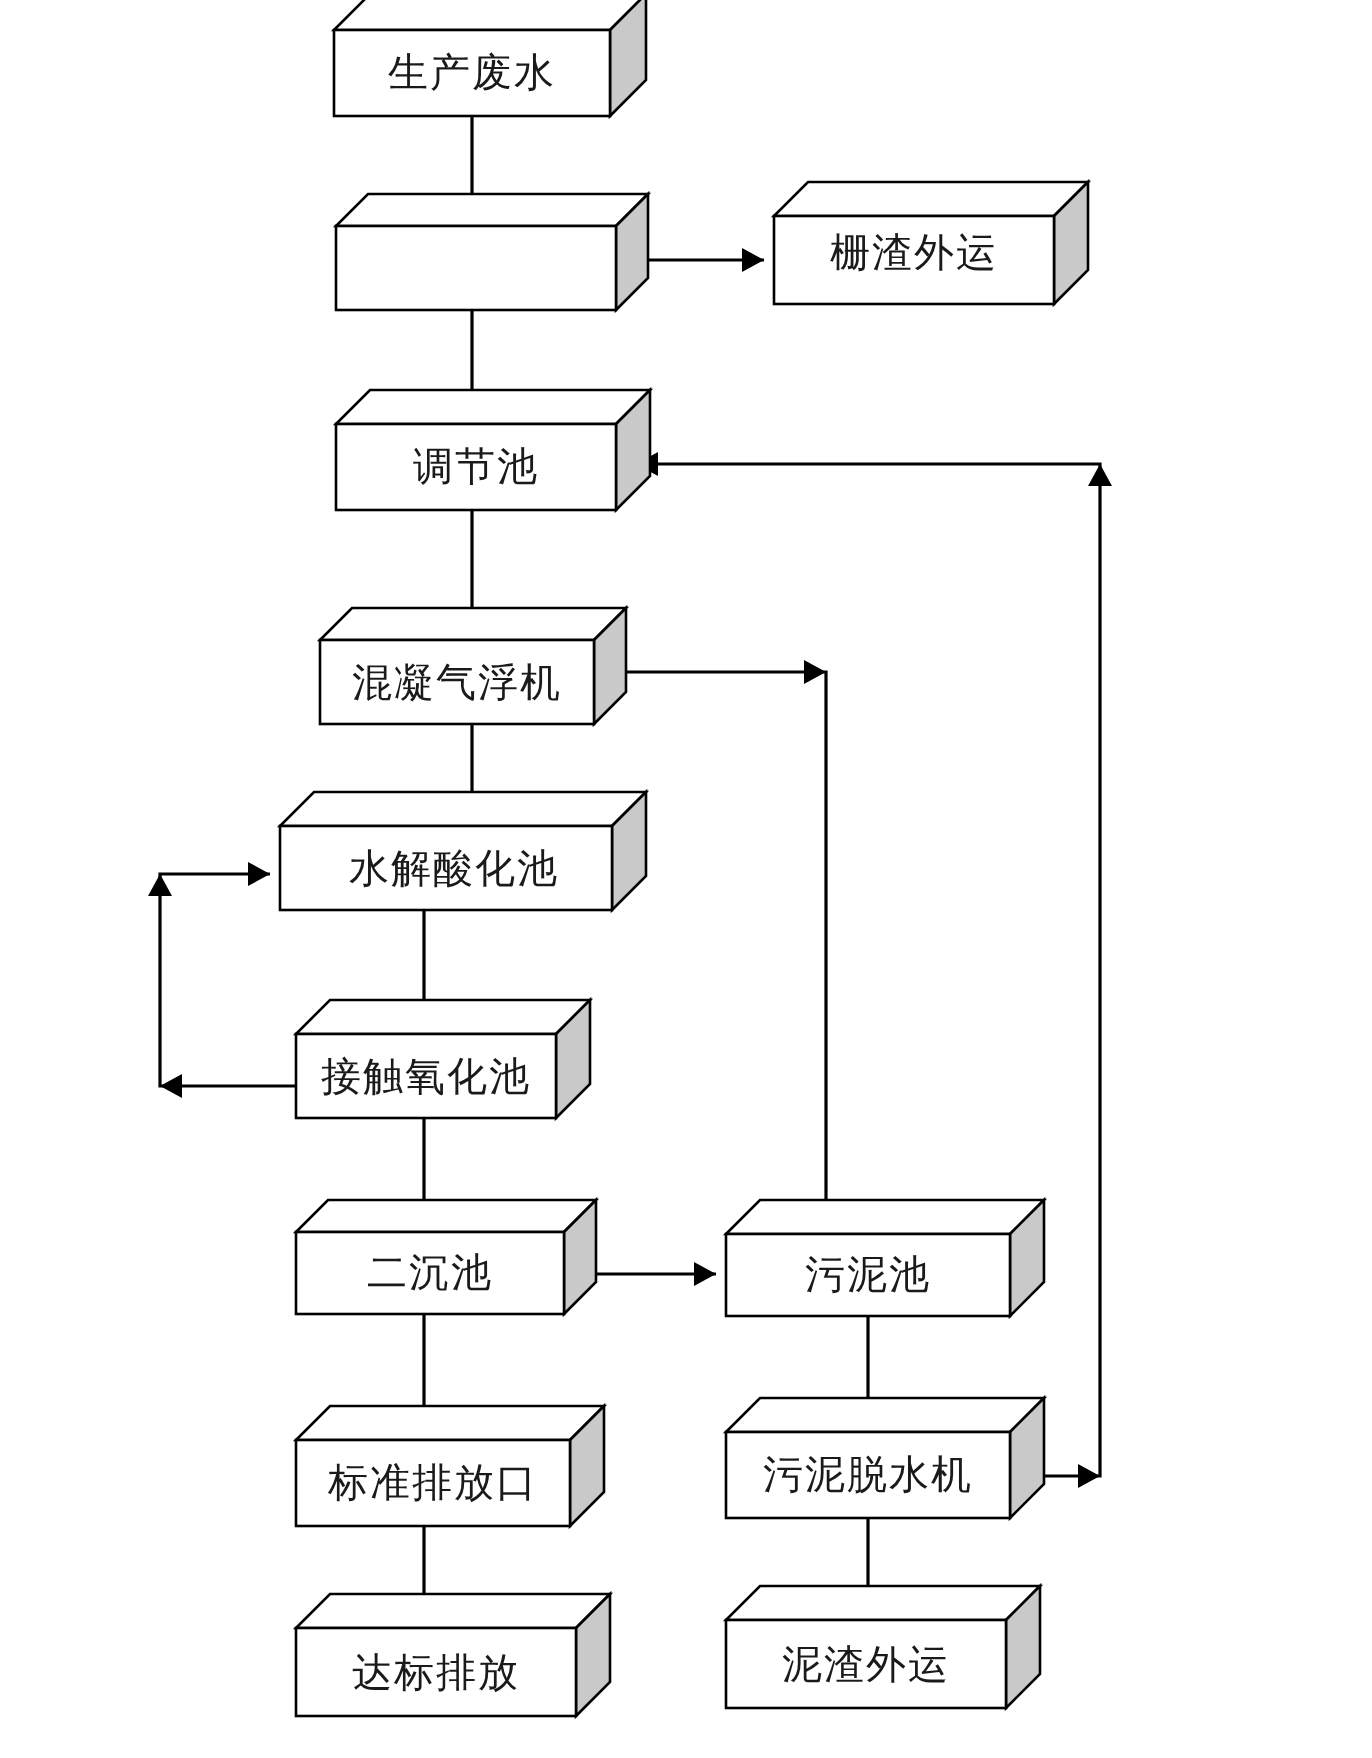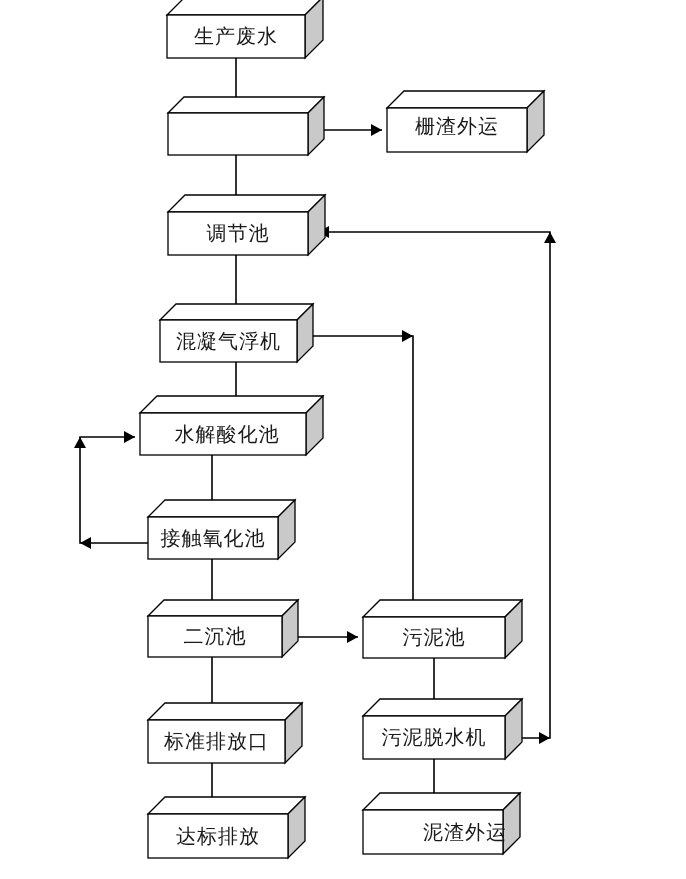--- a/index.html
+++ b/index.html
@@ -155,15 +155,15 @@
         <rect x="2" y="19" width="140" height="44" fill="#ffffff" stroke="#000000" stroke-width="1.3"></rect>
       </svg>
       <div class="label" style="left: 2px; top: 19px; width: 140px; height: 44px; color: rgb(26, 26, 26);">达标排放</div>
     </div>
     <div class="node" style="left: 361px; top: 791px; width: 161px; height: 65px;">
       <svg width="161" height="65">
         <polygon points="2,19 19,2 159,2 142,19" fill="#ffffff" stroke="#000000" stroke-width="1.3"></polygon>
         <polygon points="142,19 159,2 159,46 142,63" fill="#c9c9c9" stroke="#000000" stroke-width="1.3"></polygon>
         <rect x="2" y="19" width="140" height="44" fill="#ffffff" stroke="#000000" stroke-width="1.3"></rect>
       </svg>
-      <div class="label" style="left: 2px; top: 19px; width: 140px; height: 44px; color: rgb(26, 26, 26); padding-left: 32px;">泥渣外运</div>
+      <div class="label" style="left: 2px; top: 19px; width: 140px; height: 44px; color: rgb(26, 26, 26);">泥渣外运</div>
     </div>
   </div>
 
 </body></html>

